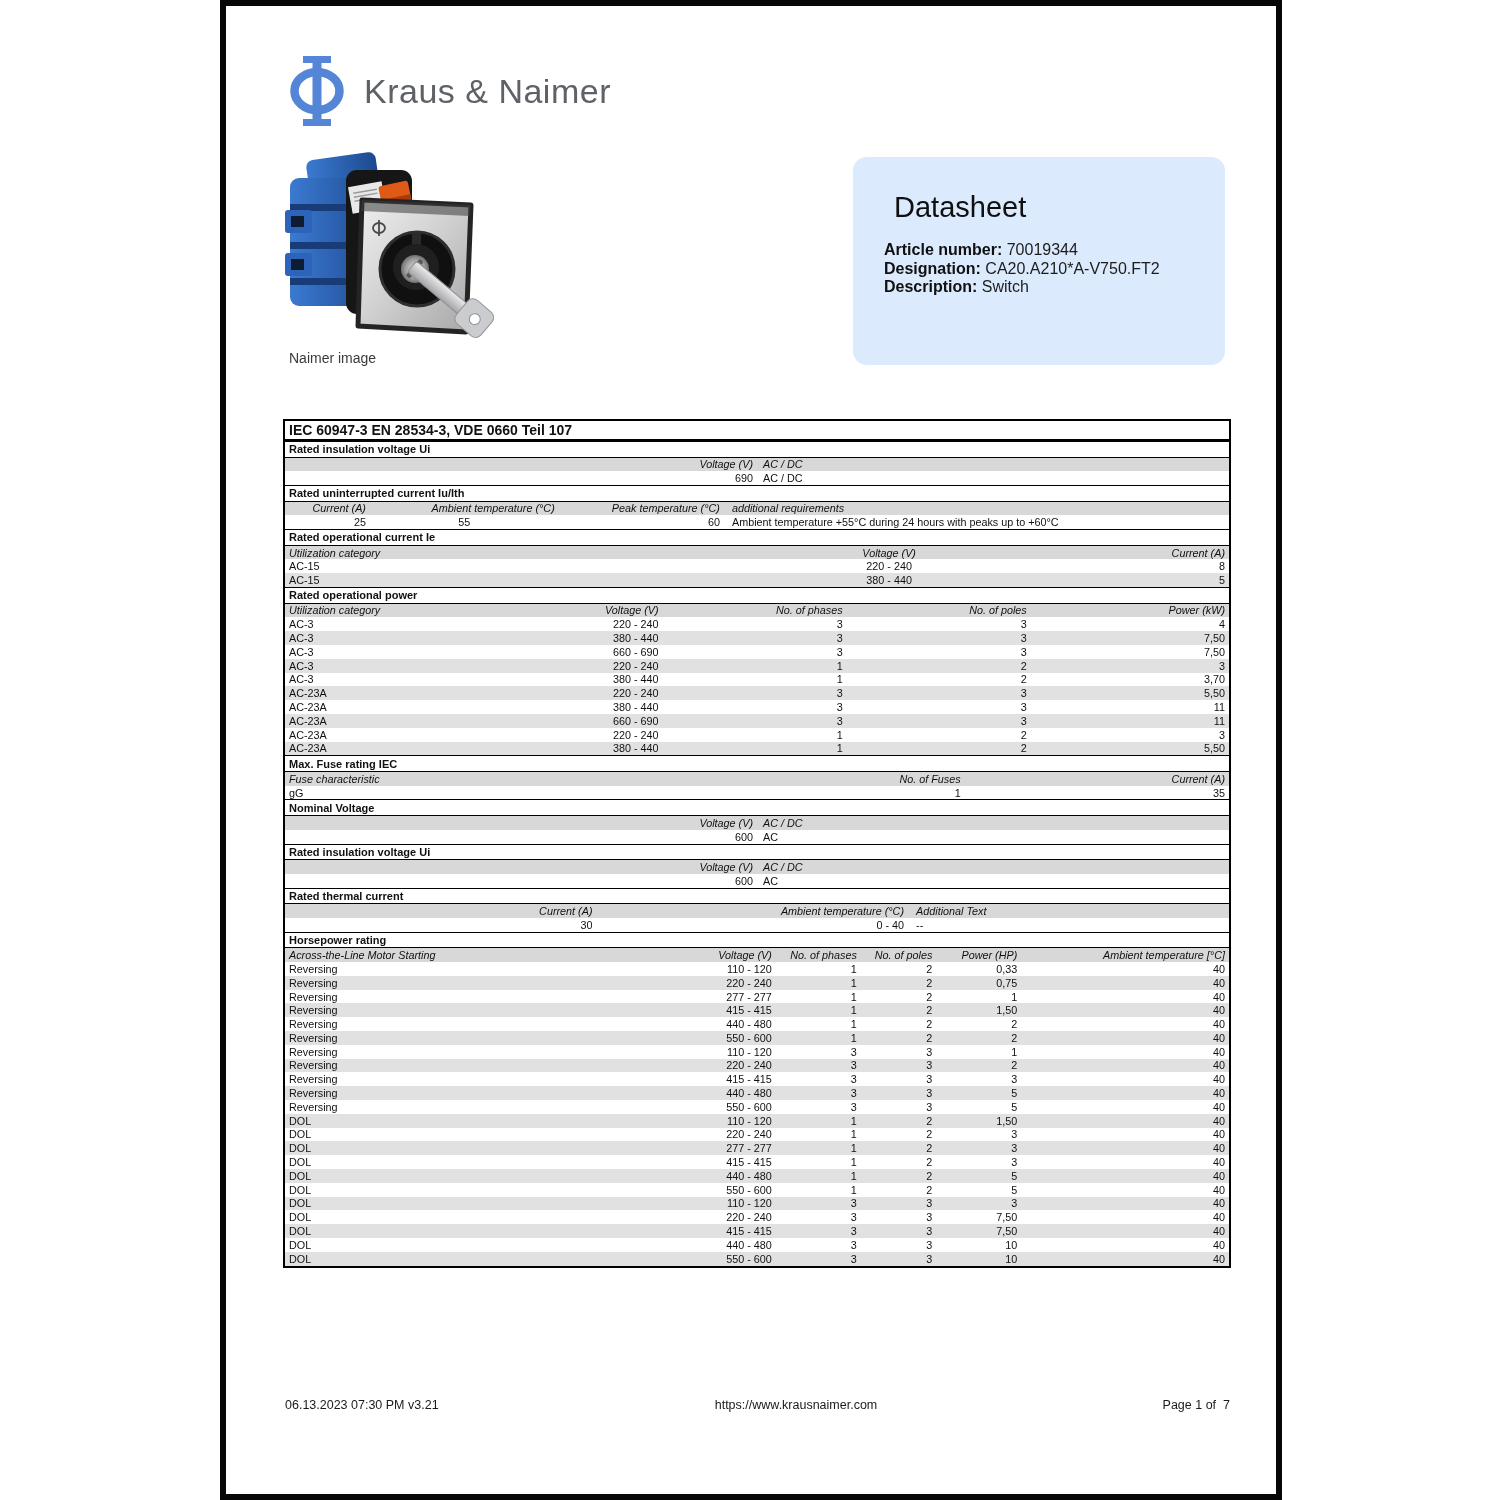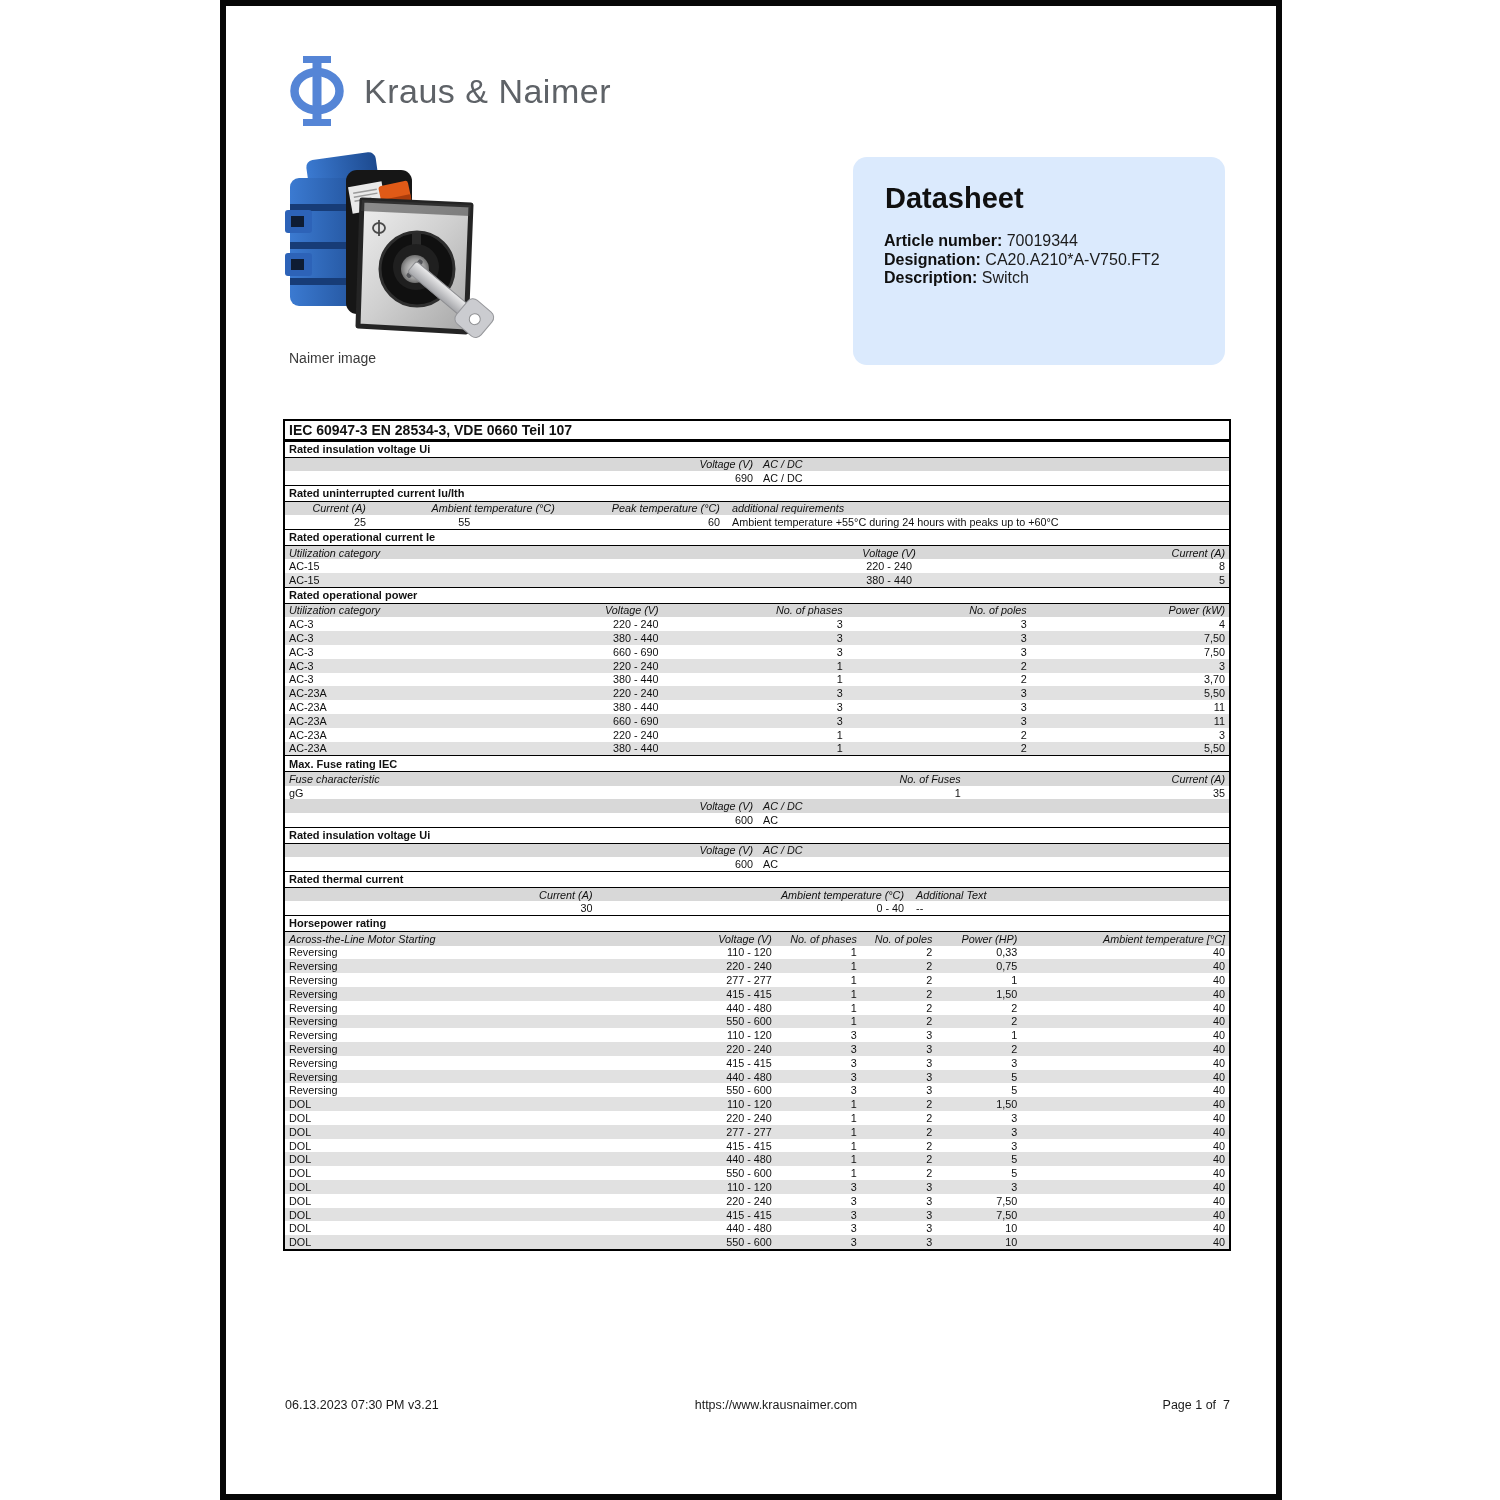--- a/index.html
+++ b/index.html
@@ -9,42 +9,42 @@
         border:6px solid #070707;box-sizing:border-box;}
   
   .brand{position:absolute;left:64px;top:50px;display:flex;align-items:center;gap:20px;}
   .brand-text{font-size:34px;color:#5e6267;letter-spacing:.5px;white-space:pre;}
   
   .product-img{position:absolute;left:58px;top:144px;}
   .caption{position:absolute;left:63px;top:344px;font-size:14px;color:#3a3a3a;}
   
   .card{position:absolute;left:627px;top:151px;width:372px;height:208px;border-radius:14px;
         padding:24px 31px;box-sizing:border-box;background:#dbeafd;}
-  .card h1{margin:1px;font-size:29px;color:#101010;font-weight:bold;}
+  .card h1{margin:10px;font-size:29px;color:#101010;font-weight:normal;}
   .fields{margin-top:17px;font-size:16px;line-height:18.5px;color:#1c1c1c;}
   .field b{font-weight:bold;color:#101010;}
   .field{white-space:pre;}
   
   .spec-table{position:absolute;left:57px;top:413px;width:948px;border:2px solid #000;
               box-sizing:border-box;background:#fff;}
   .trow{display:flex;align-items:center;height:13.8px;font-size:10.8px;color:#111;box-sizing:border-box;}
   .trow.header{background:#d8d8d8;font-style:italic;}
   .trow.data.shade{background:#e1e1e1;}
   .trow.section{font-weight:bold;height:16.5px;font-size:11px;
                 border-top:1.5px solid #000;border-bottom:1.5px solid #000;}
   .trow.title{font-weight:bold;height:20px;font-size:14px;
               border-top:1.5px solid #000;border-bottom:2px solid #000;}
   .trow.title:first-child{border-top:none;}
   .cell{box-sizing:border-box;padding:0 4px;white-space:pre;overflow:hidden;flex:none;}
   .cell.l{text-align:left}.cell.r{text-align:right}.cell.c{text-align:center}
   .cell.p6{padding-left:6px}.cell.p8{padding-left:8px}
   
   .footer{position:absolute;left:0;right:0;top:1392px;font-size:12.5px;color:#1a1a1a;}
   .footer .fl{position:absolute;left:59px;white-space:pre;}
-  .footer .fc{position:absolute;left:360px;width:380px;text-align:center;white-space:pre;}
+  .footer .fc{position:absolute;left:380px;width:380px;text-align:center;white-space:pre;}
   .footer .fr{position:absolute;right:46px;white-space:pre;}
 </style>
 </head>
 <body>
 
 <div class="page">
 
   <div class="brand">
     <svg width="54" height="70" viewBox="0 0 54 70">
       <g fill="#5585d6">
@@ -267,20 +267,23 @@
       <div class="trow header">
         <div class="cell l" style="width: 45%;">Fuse characteristic</div>
         <div class="cell r" style="width: 27%;">No. of Fuses</div>
         <div class="cell r" style="width: 28%;">Current (A)</div>
       </div>
       <div class="trow data">
         <div class="cell l" style="width: 45%;">gG</div>
         <div class="cell r" style="width: 27%;">1</div>
         <div class="cell r" style="width: 28%;">35</div>
       </div>
+      <div class="trow section">
+        <div class="cell l" style="width: 100%;">Nominal Voltage</div>
+      </div>
       <div class="trow header">
         <div class="cell r" style="width: 50%;">Voltage (V)</div>
         <div class="cell l p6" style="width: 50%;">AC / DC</div>
       </div>
       <div class="trow data">
         <div class="cell r" style="width: 50%;">600</div>
         <div class="cell l p6" style="width: 50%;">AC</div>
       </div>
       <div class="trow section">
         <div class="cell l" style="width: 100%;">Rated insulation voltage Ui</div>

